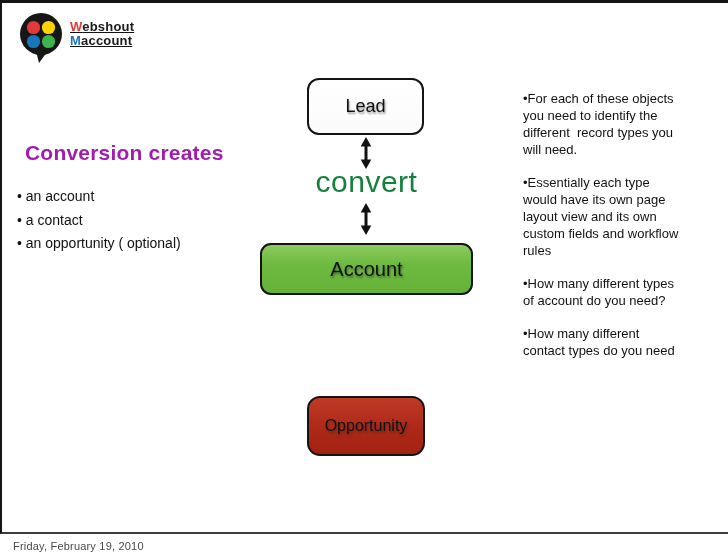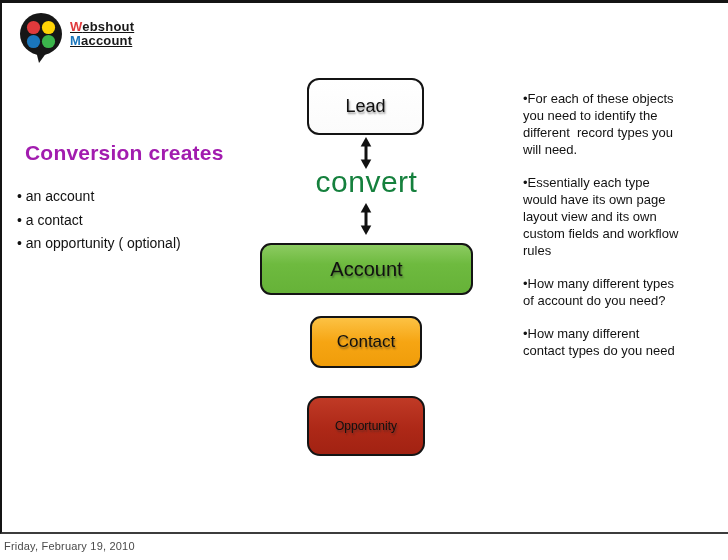--- a/index.html
+++ b/index.html
@@ -57,40 +57,40 @@
     font-size: 20px;
   }
   .node-contact {
     left: 308px; top: 313px; width: 112px; height: 52px;
     background: linear-gradient(180deg, #fcc244 0%, #f6a513 50%, #f09d0a 100%);
     font-size: 17px;
   }
   .node-opportunity {
     left: 305px; top: 393px; width: 118px; height: 60px;
     background: linear-gradient(180deg, #c03a26 0%, #ad2817 55%, #a22212 100%);
-    font-size: 12px; border-radius: 13px; border-width: 2.5px;
+    font-size: 16px; border-radius: 13px; border-width: 2.5px;
   }
   .convert {
     position: absolute; left: 258px; top: 162px; width: 213px;
     text-align: center; font-size: 30px; font-weight: 400;
     letter-spacing: 0.5px; color: #15803d; line-height: 34px;
   }
   .varrow { position: absolute; left: 354px; width: 20px; height: 32px; }
   .varrow-1 { top: 134px; }
   .varrow-2 { top: 200px; }
   
   .rcol { position: absolute; left: 521px; top: 87px; width: 160px; }
   .rcol p {
     margin: 0 0 16px 0;
     font-size: 13px; line-height: 17px; color: #121212;
     white-space: pre-wrap;
   }
   
   .footer-date {
-    position: absolute; left: 4px; top: 540px;
+    position: absolute; left: 13px; top: 540px;
     font-size: 11px; color: #4a4a4a; letter-spacing: 0.2px;
   }
 </style>
 </head>
 <body>
 
 <div class="page">
   <div class="slide">
 
     <div class="logo">
@@ -130,23 +130,20 @@
     <svg class="varrow varrow-2" viewBox="0 0 20 32" aria-hidden="true">
       <line x1="10" y1="7" x2="10" y2="25" stroke="#111" stroke-width="3"></line>
       <polygon points="10,0 4.7,9.5 15.3,9.5" fill="#111"></polygon>
       <polygon points="10,32 4.7,22.5 15.3,22.5" fill="#111"></polygon>
     </svg>
 
     <div class="node node-account">
       <span>Account</span>
     </div>
 
-    <div class="node node-contact">
-      <span>Contact</span>
-    </div>
 
     <div class="node node-opportunity">
       <span>Opportunity</span>
     </div>
 
     <div class="rcol">
       <p>•For each of these objects you need to identify the different  record types you will need.</p>
       <p>•Essentially each type would have its own page layout view and its own custom fields and workflow rules</p>
       <p>•How many different types of account do you need?</p>
       <p>•How many different contact types do you need</p>

